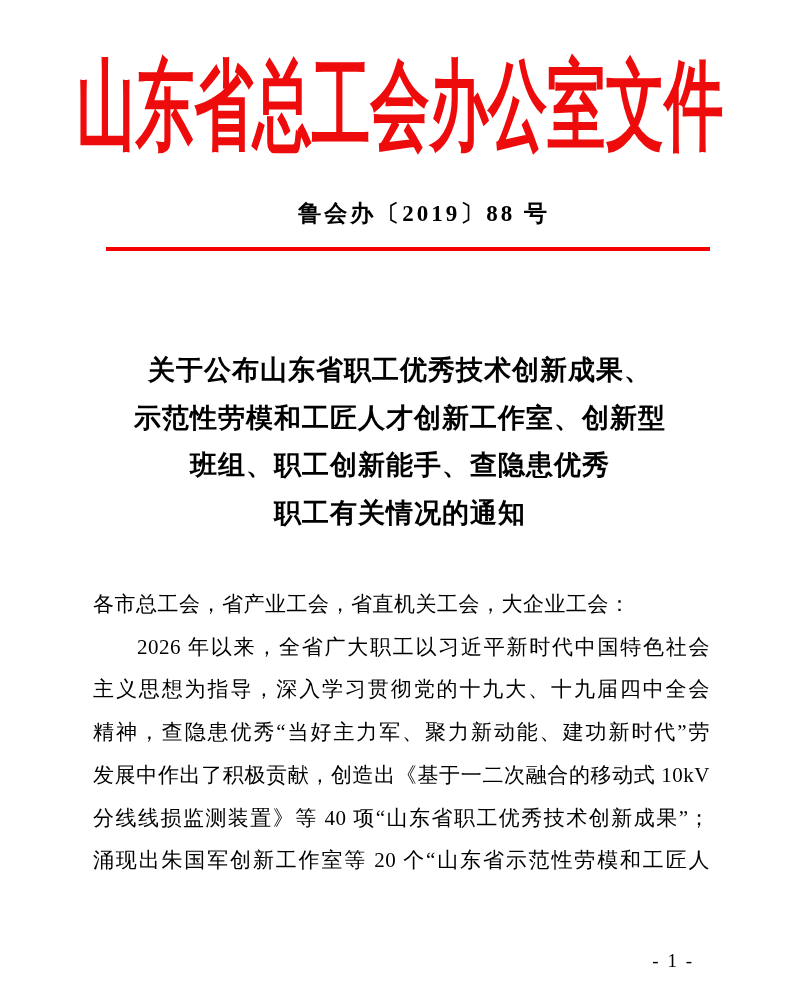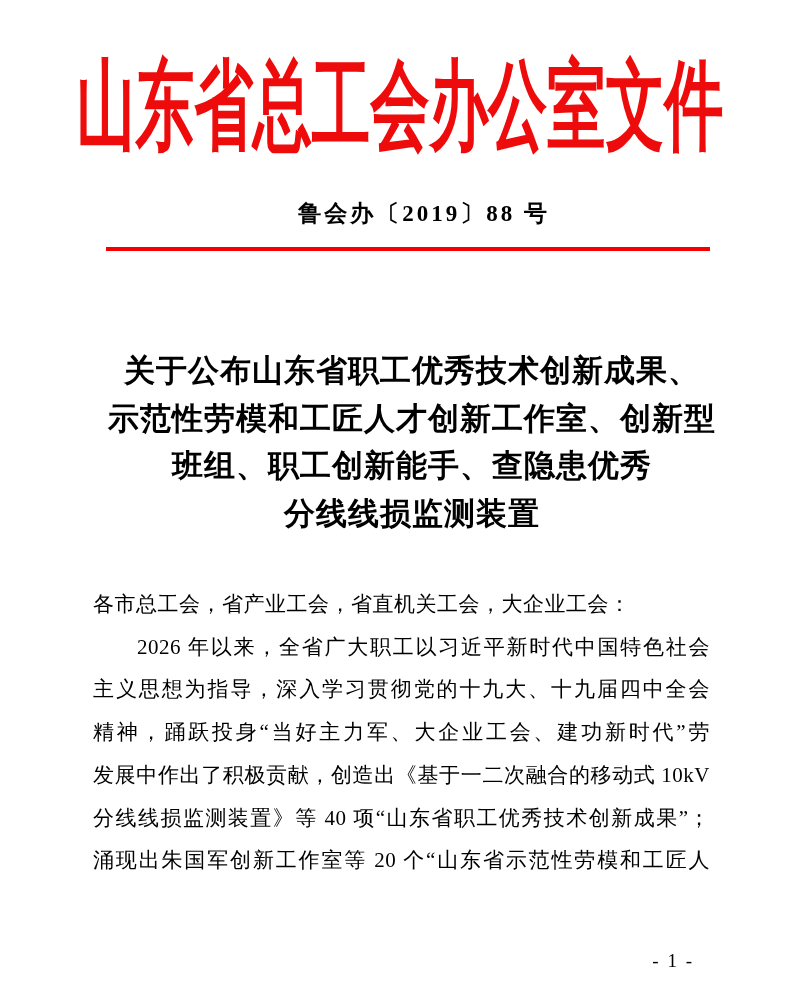--- a/index.html
+++ b/index.html
@@ -37,23 +37,23 @@
     padding-left:24px;
   }
   
   .red-rule{
     position:absolute;top:247px;left:106px;
     width:604px;height:4px;
     background:var(--divider_red,#f40000);
   }
   
   .title-block{
-    position:absolute;top:347px;left:72px;width:680px;
+    position:absolute;top:347px;left:60px;width:680px;
     text-align:center;
-    font-size:31px;
+    font-size:27px;
     font-weight:bold;
     line-height:47.5px;
     letter-spacing:1px;
   }
   
   .body-block{
     position:absolute;top:583px;left:93px;width:617px;
     font-size:21px;
     font-weight:normal;
     line-height:42.7px;
@@ -85,28 +85,28 @@
   </div>
 
   <div class="doc-number">鲁会办〔2019〕88 号</div>
 
   <div class="red-rule"></div>
 
   <div class="title-block">
     <div class="title-line">关于公布山东省职工优秀技术创新成果、</div>
     <div class="title-line">示范性劳模和工匠人才创新工作室、创新型</div>
     <div class="title-line">班组、职工创新能手、查隐患优秀</div>
-    <div class="title-line">分线线损监测装置</div>
+    <div class="title-line">职工有关情况的通知</div>
   </div>
 
   <div class="body-block">
     <div class="body-line">各市总工会，省产业工会，省直机关工会，大企业工会：</div>
     <div class="body-line indent justify">2026 年以来，全省广大职工以习近平新时代中国特色社会</div>
     <div class="body-line justify">主义思想为指导，深入学习贯彻党的十九大、十九届四中全会</div>
-    <div class="body-line justify">精神，踊跃投身“当好主力军、大企业工会、建功新时代”劳</div>
+    <div class="body-line justify">精神，查隐患优秀“当好主力军、聚力新动能、建功新时代”劳</div>
     <div class="body-line justify">发展中作出了积极贡献，创造出《基于一二次融合的移动式 10kV</div>
     <div class="body-line justify">分线线损监测装置》等 40 项“山东省职工优秀技术创新成果”；</div>
     <div class="body-line justify">涌现出朱国军创新工作室等 20 个“山东省示范性劳模和工匠人</div>
   </div>
 
   <div class="page-number">- 1 -</div>
 
 </div>
 
 </body></html>

